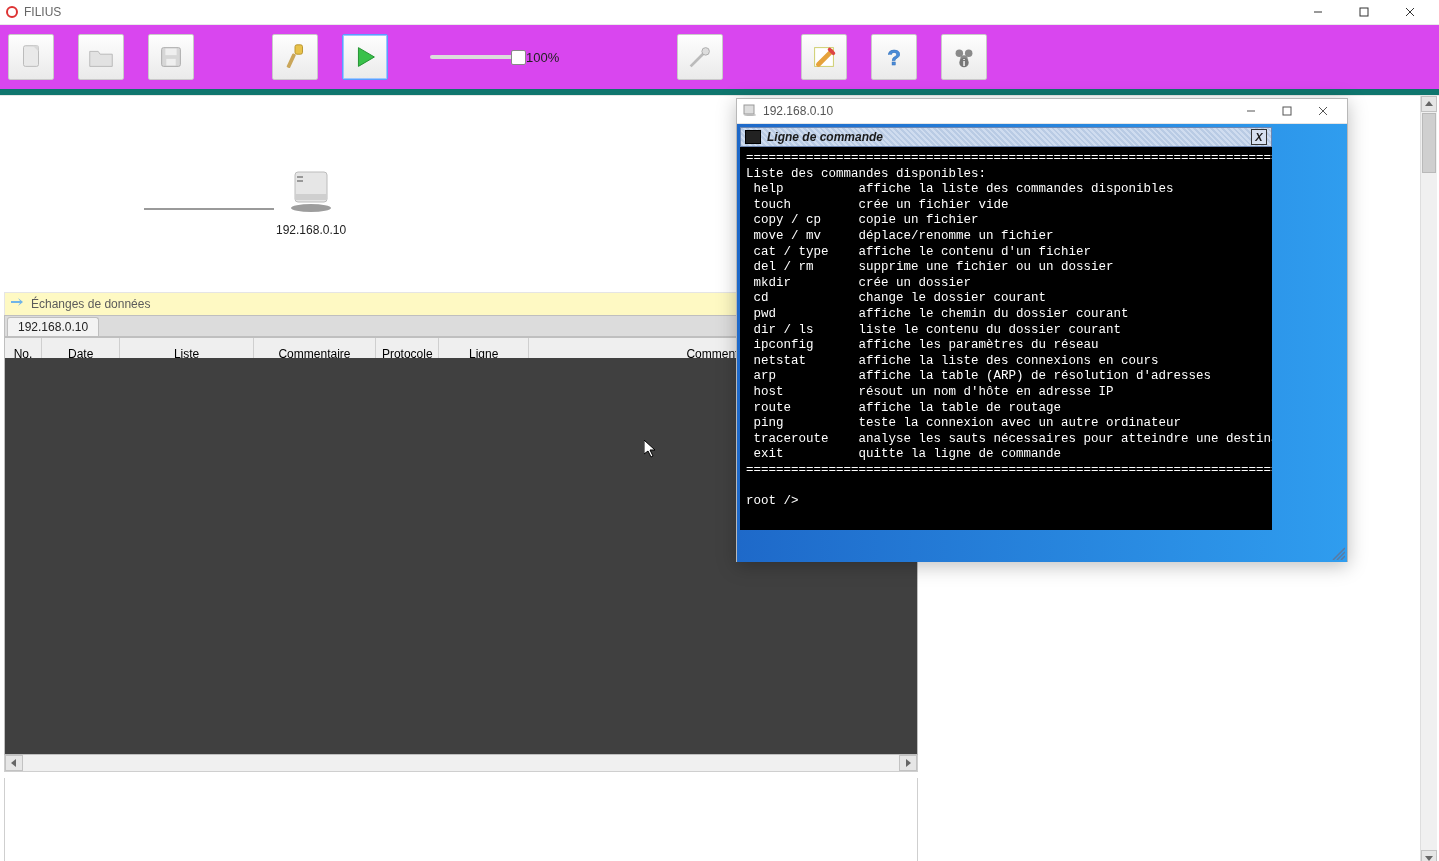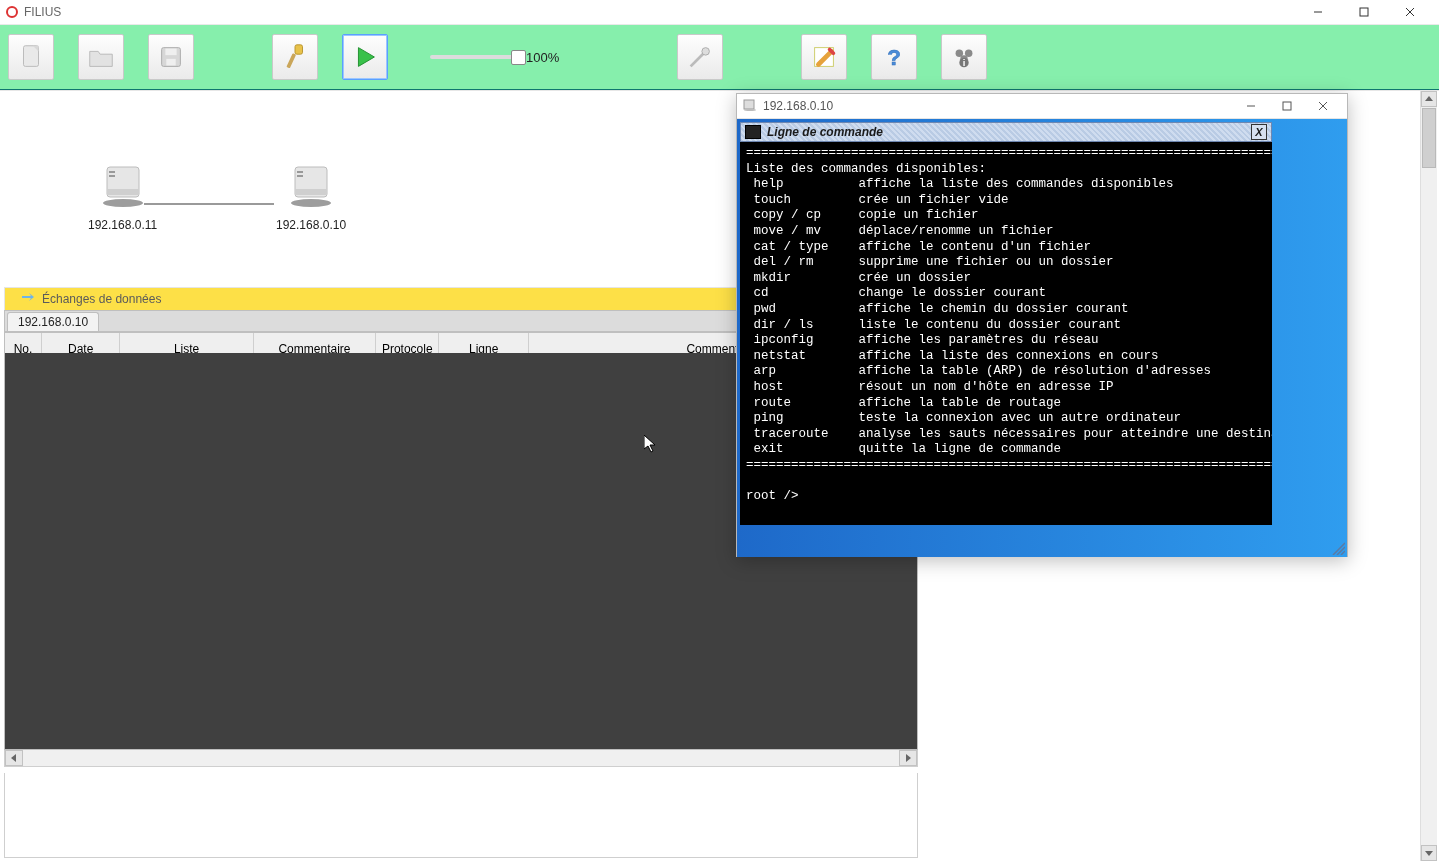--- a/index.html
+++ b/index.html
@@ -26,22 +26,22 @@
 }
 .titlebar .spacer{flex:1}
 .win-btn {
   width:46px;height:24px;display:flex;align-items:center;justify-content:center;color:#444;
 }
 .win-btn svg{width:10px;height:10px}
 
 .toolbar {
   height:56px;
   border-top:1px solid #e9e9e9;
-  border-bottom:1px solid #0f766e;
-  background:#86efac;
+  border-bottom:6px solid #0f766e;
+  background:#d946ef;
   display:flex;
   align-items:center;
   padding:4px 8px;
   gap:24px;
 }
 .tbtn {
   width:44px;height:44px;
   border:1px solid #c9c9c9;
   background:linear-gradient(#fefefe,#eaeaea);
   border-radius:2px;
@@ -77,21 +77,21 @@
 .node .host-ico svg{width:52px;height:52px}
 .node .ip{margin-top:4px}
 .cable{position:absolute;height:2px;background:#9a9a9a}
 
 
 .panel{
   position:absolute;left:4px;top:196px;width:914px;
 }
 .panel-hdr{
   height:22px;display:flex;align-items:center;gap:6px;
-  padding:0 17px;color:#5b5b5b;background:#fde047;
+  padding:0 6px;color:#5b5b5b;background:#fef9c3;
   border:1px solid #e5e5e5;border-bottom:none;
 }
 .panel-hdr svg{width:14px;height:10px}
 .tabs{
   height:20px;background:#dcdcdc;display:flex;align-items:flex-end;
   border:1px solid #bfbfbf;
 }
 .tab{
   background:#f3f3f3;border:1px solid #bfbfbf;border-bottom:none;
   padding:2px 10px;margin-left:2px;font-size:12px;color:#222;border-radius:3px 3px 0 0;
@@ -247,32 +247,20 @@
         <text x="16" y="26" text-anchor="middle" font-size="10" fill="#fff" font-weight="700">i</text>
       </svg>
   </div>
 </div>
 
 <div class="workspace">
 
   <div class="canvas">
     <div class="cable" style="left:140px;top:110px;width:130px"></div>
 
-    <div class="node" style="left:84px;top:66px">
-      <div class="host-ico">
-        <svg viewBox="0 0 52 52">
-            <rect x="10" y="8" width="32" height="30" rx="3" fill="#e6e6e6" stroke="#bcbcbc"></rect>
-            <rect x="10" y="30" width="32" height="6" fill="#cfcfcf"></rect>
-            <ellipse cx="26" cy="44" rx="20" ry="4" fill="#9d9d9d"></ellipse>
-            <rect x="12" y="12" width="6" height="2" fill="#999"></rect>
-            <rect x="12" y="16" width="6" height="2" fill="#999"></rect>
-          </svg>
-      </div>
-      <div class="ip">192.168.0.11</div>
-    </div>
 
     <div class="node" style="left:272px;top:66px">
       <div class="host-ico">
         <svg viewBox="0 0 52 52">
             <rect x="10" y="8" width="32" height="30" rx="3" fill="#e6e6e6" stroke="#bcbcbc"></rect>
             <rect x="10" y="30" width="32" height="6" fill="#cfcfcf"></rect>
             <ellipse cx="26" cy="44" rx="20" ry="4" fill="#9d9d9d"></ellipse>
             <rect x="12" y="12" width="6" height="2" fill="#999"></rect>
             <rect x="12" y="16" width="6" height="2" fill="#999"></rect>
           </svg>

